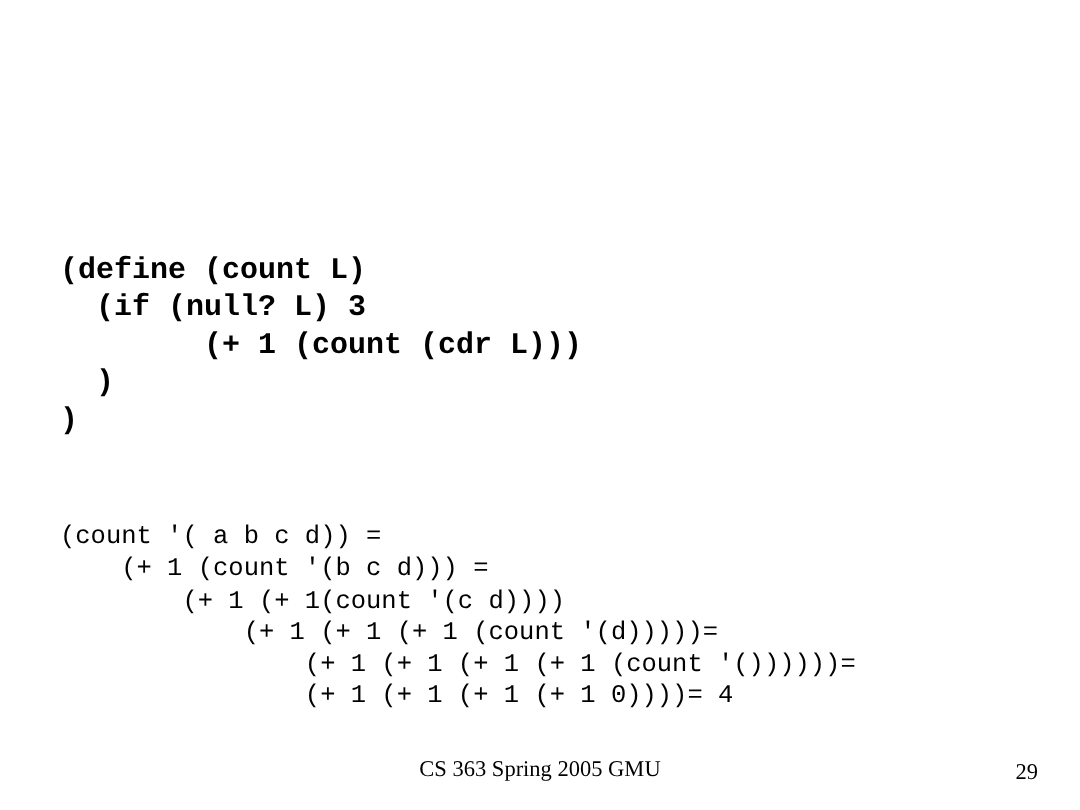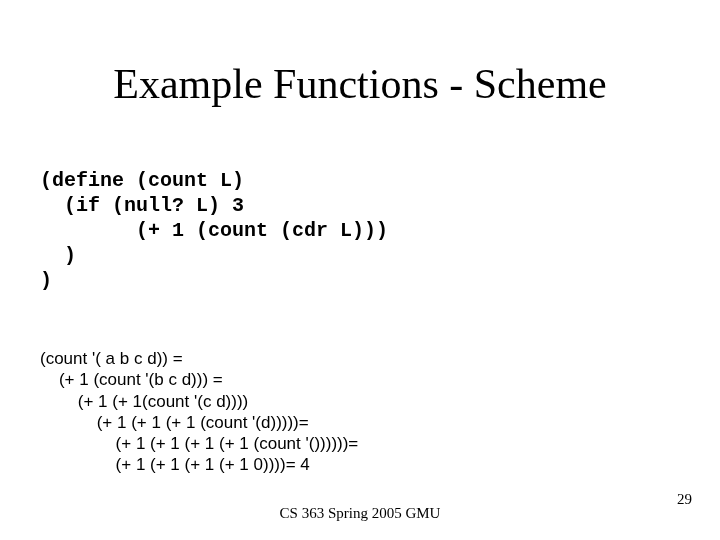--- a/index.html
+++ b/index.html
@@ -36,45 +36,44 @@
     font-size: 20px;
     line-height: 1.25;
     font-weight: bold;
     white-space: pre;
   }
   .trace-block {
     position: absolute;
     top: 348px;
     left: 40px;
     right: 20px;
-    font-family: Liberation Sans, sans-serif;
+    font-family: Liberation Mono, monospace;
     font-size: 17px;
     line-height: 1.25;
     white-space: pre;
   }
   .footer-center {
     position: absolute;
     bottom: 18px;
     left: 0;
     width: 720px;
     text-align: center;
     font-size: 15px;
   }
   .footer-right {
     position: absolute;
-    bottom: 32px;
+    bottom: 16px;
     right: 28px;
     font-size: 15px;
   }
 </style>
 </head>
 <body>
 
 <div class="slide">
-  <div class="title">Example Functions - Scheme</div>
   <div class="code-block">(define (count L)
   (if (null? L) 3
         (+ 1 (count (cdr L)))
   )
 )</div>
   <div class="trace-block">(count '( a b c d)) =
     (+ 1 (count '(b c d))) =
         (+ 1 (+ 1(count '(c d))))
             (+ 1 (+ 1 (+ 1 (count '(d)))))=
                 (+ 1 (+ 1 (+ 1 (+ 1 (count '())))))=

